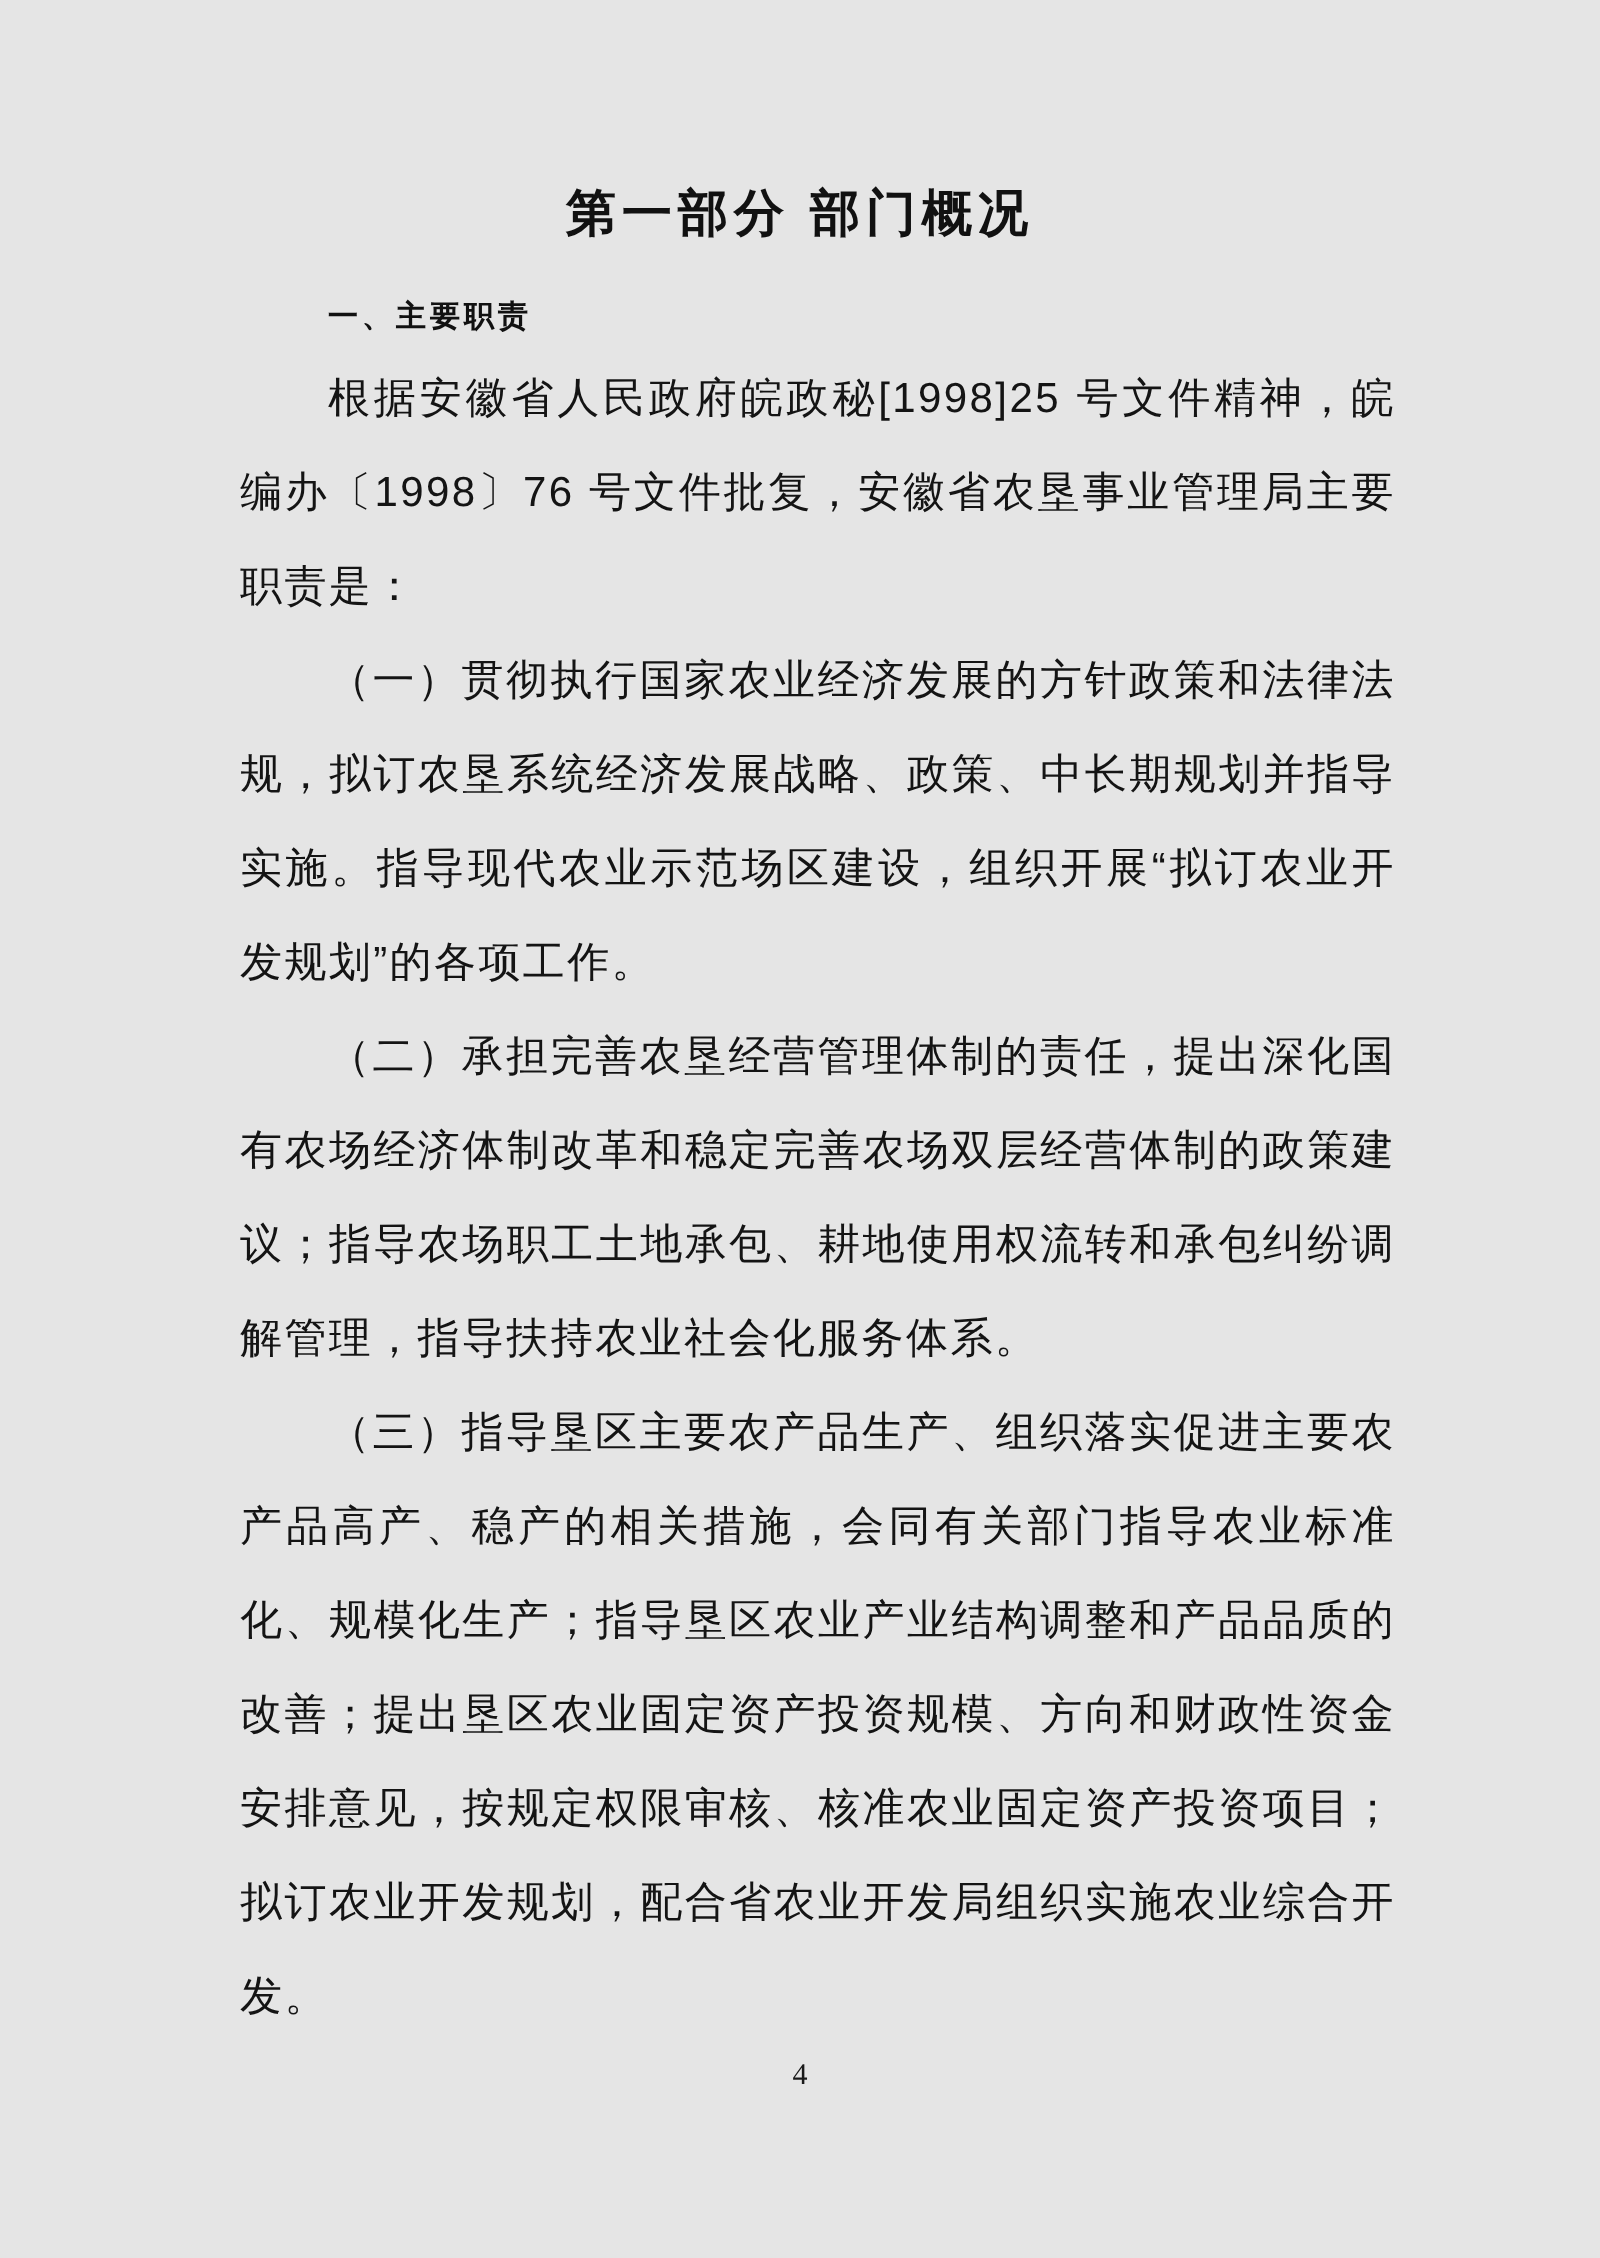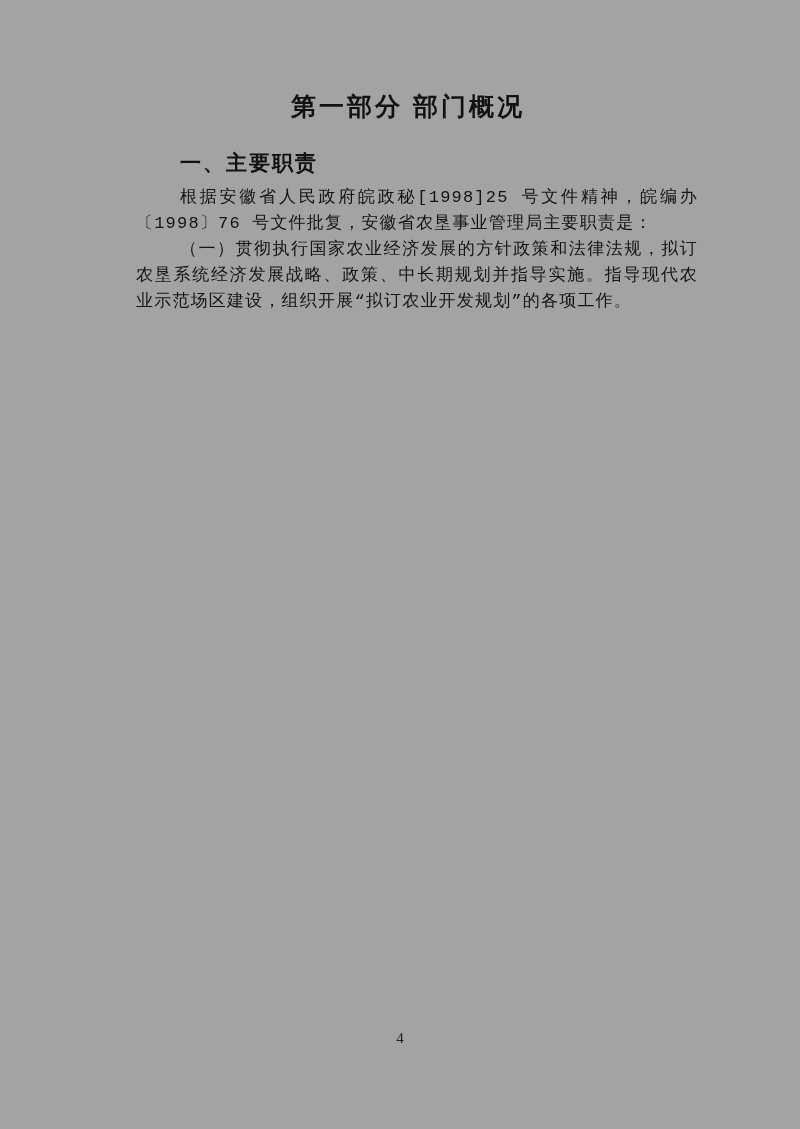--- a/index.html
+++ b/index.html
@@ -9,50 +9,49 @@
   }
   body {
     width: 800px;
     height: 1129px;
     position: relative;
     overflow: hidden;
   }
   .sheet {
     position: absolute;
     inset: 0;
-    background: #a3a3a3;
+    background: #e5e5e5;
     color: #171717;
-    padding-left: 16px;
   }
   .doc-title {
     margin: 90px 0 0 0;
     text-align: center;
     font-family: "Liberation Sans", "DejaVu Sans", sans-serif;
     font-weight: bold;
     font-size: 25px;
     letter-spacing: 3px;
     color: #111111;
   }
   .section-heading {
     margin: 26px 102px 0 120px;
     text-indent: 44px;
     font-family: "Liberation Sans", "DejaVu Sans", sans-serif;
     font-weight: bold;
-    font-size: 21px;
+    font-size: 15px;
     letter-spacing: 2px;
     color: #111111;
   }
   .body-text {
     margin: 8px 102px 0 120px;
   }
   .para {
     margin: 0;
-    font-family: Liberation Mono, monospace;
-    font-size: 17px;
-    line-height: 26px;
+    font-family: Liberation Sans, sans-serif;
+    font-size: 21px;
+    line-height: 47px;
     letter-spacing: 1.2px;
     text-align: justify;
     text-indent: 44px;
     color: #141414;
   }
   .page-number {
     position: absolute;
     left: 0;
     right: 0;
     top: 1030px;
@@ -67,17 +66,19 @@
 
 <div class="sheet">
 
   <h1 class="doc-title">第一部分 部门概况</h1>
 
   <h2 class="section-heading">一、主要职责</h2>
 
   <div class="body-text">
     <p class="para">根据安徽省人民政府皖政秘[1998]25 号文件精神，皖编办〔1998〕76 号文件批复，安徽省农垦事业管理局主要职责是：</p>
     <p class="para">（一）贯彻执行国家农业经济发展的方针政策和法律法规，拟订农垦系统经济发展战略、政策、中长期规划并指导实施。指导现代农业示范场区建设，组织开展“拟订农业开发规划”的各项工作。</p>
+    <p class="para">（二）承担完善农垦经营管理体制的责任，提出深化国有农场经济体制改革和稳定完善农场双层经营体制的政策建议；指导农场职工土地承包、耕地使用权流转和承包纠纷调解管理，指导扶持农业社会化服务体系。</p>
+    <p class="para">（三）指导垦区主要农产品生产、组织落实促进主要农产品高产、稳产的相关措施，会同有关部门指导农业标准化、规模化生产；指导垦区农业产业结构调整和产品品质的改善；提出垦区农业固定资产投资规模、方向和财政性资金安排意见，按规定权限审核、核准农业固定资产投资项目；拟订农业开发规划，配合省农业开发局组织实施农业综合开发。</p>
   </div>
 
   <div class="page-number">4</div>
 
 </div>
 
 </body></html>

